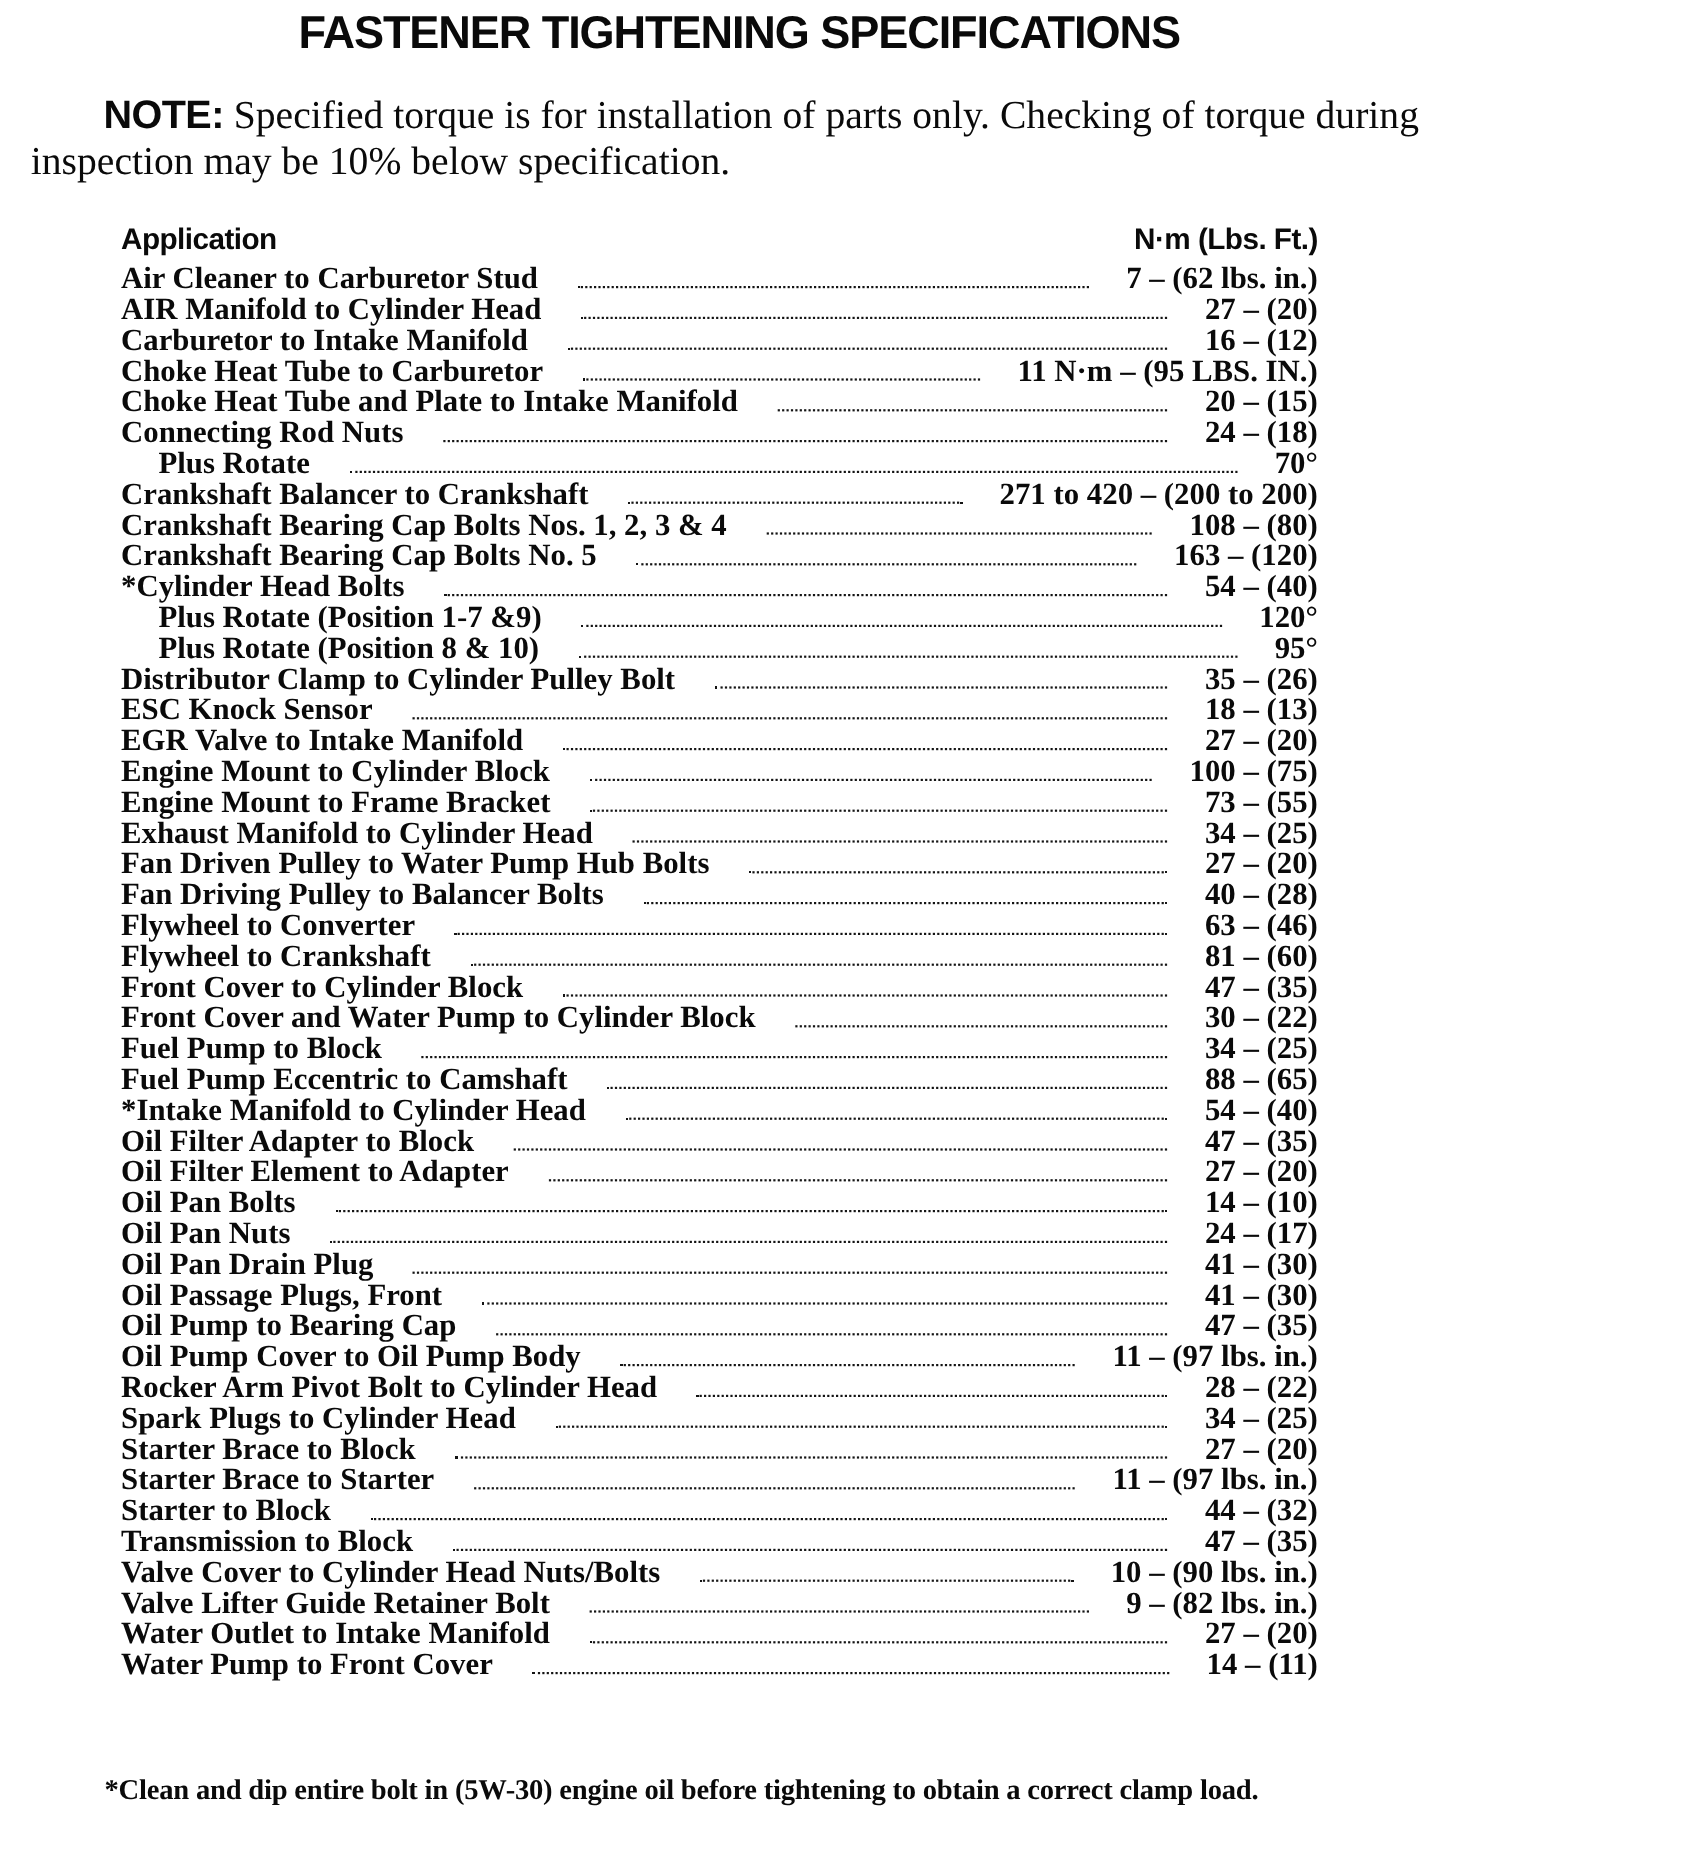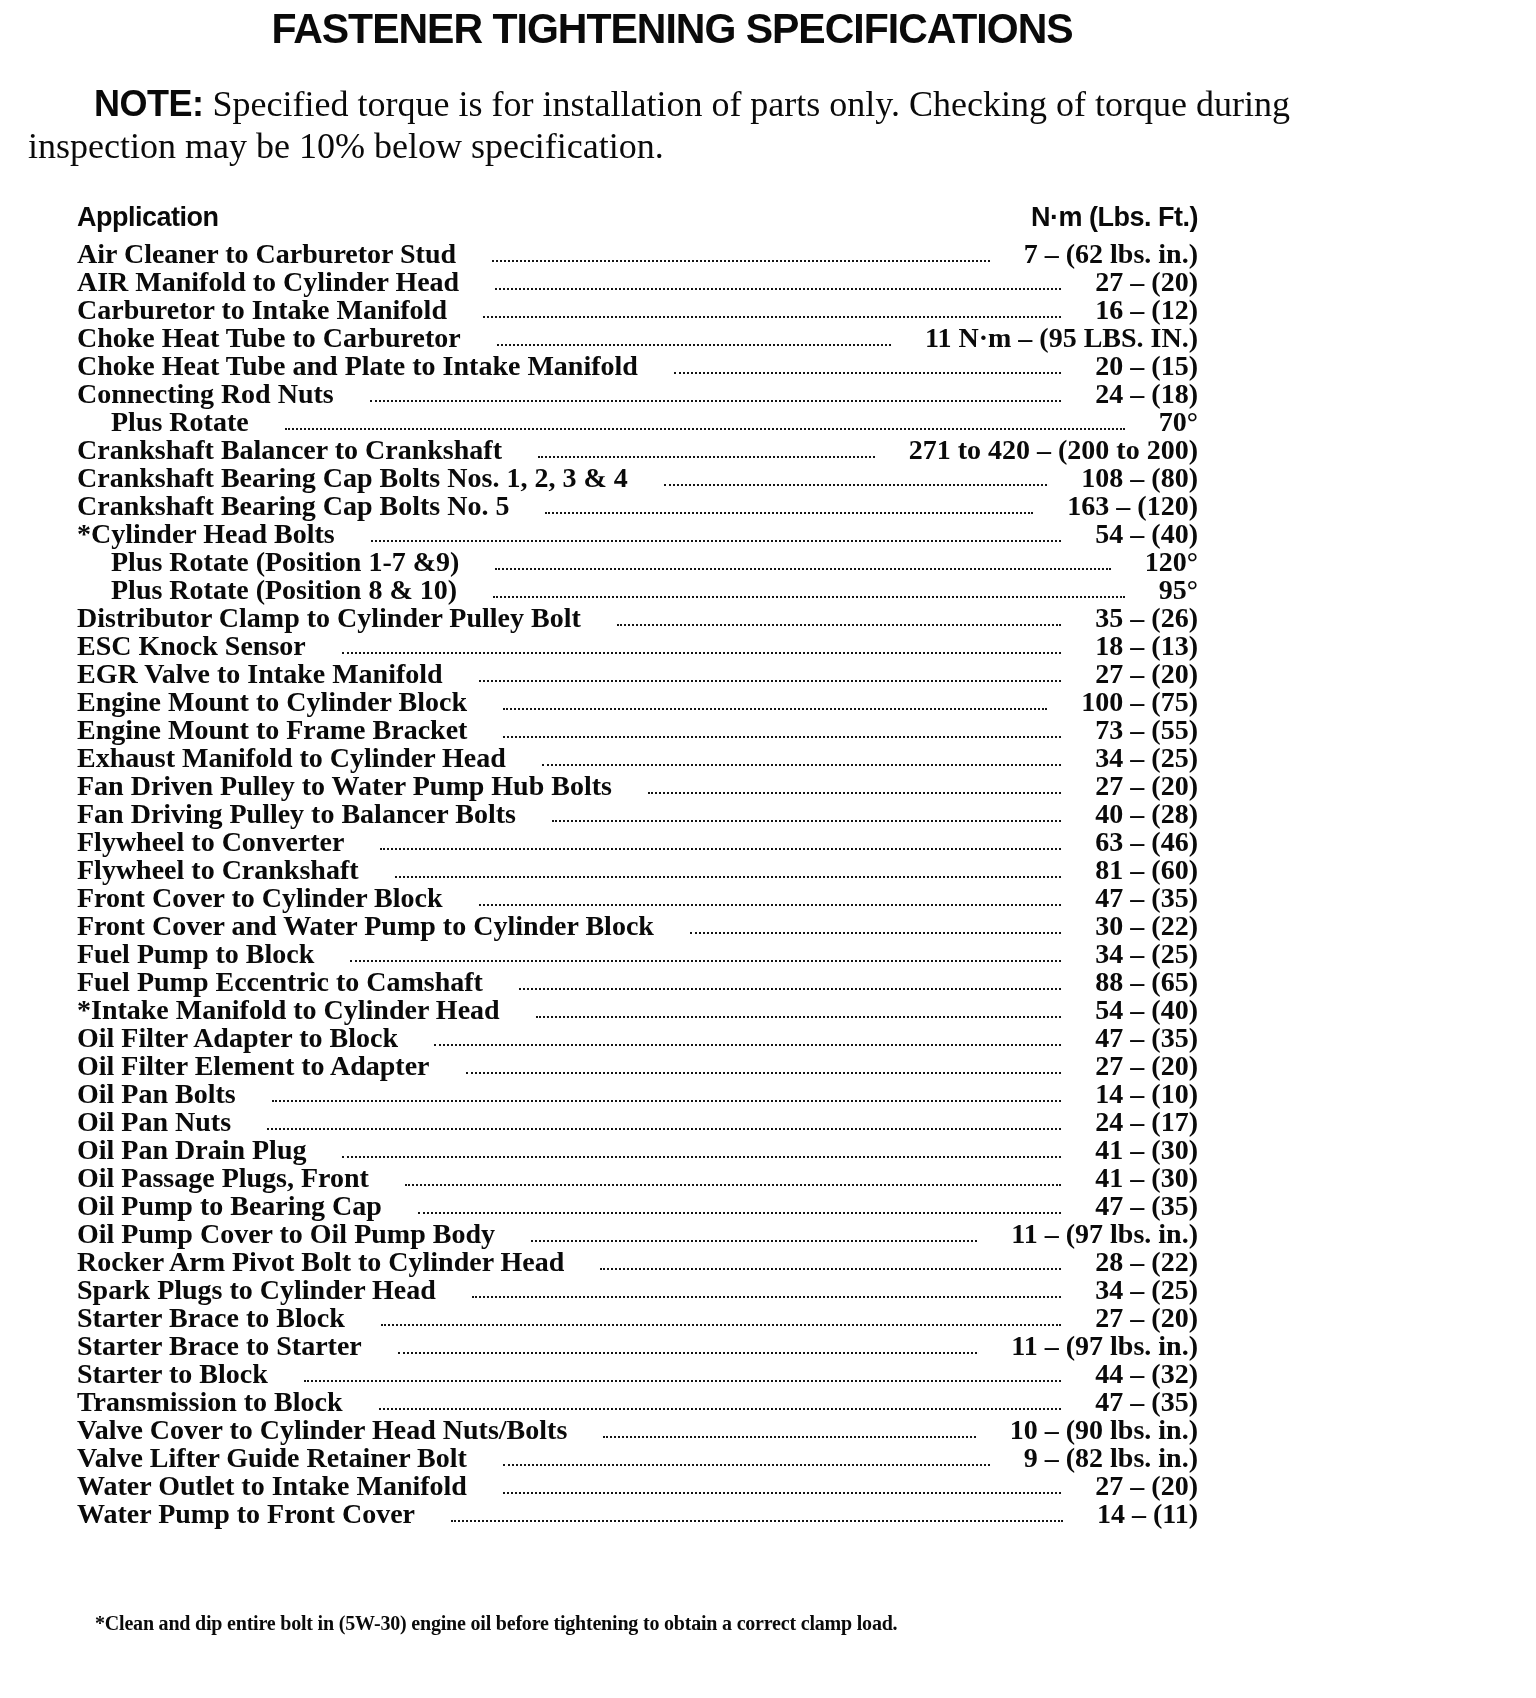--- a/index.html
+++ b/index.html
@@ -27,21 +27,21 @@
     line-height:1.18;
     text-indent:66px;
   }
   .note .note-label{
     font-family:"Liberation Sans", sans-serif;
     font-weight:bold;
     letter-spacing:-0.5px;
   }
 
   .spec-table{
-    margin:34px 146px 0 77px; 
+    margin:34px 146px 0 110px; 
     text-align:right;
   }
   .thead{
     display:flex;
     justify-content:space-between;
     font-family:"Liberation Sans", sans-serif;
     font-weight:bold;
     font-size:27px;
     letter-spacing:-0.5px;
     margin-bottom:7px;
@@ -63,21 +63,21 @@
     border-bottom:2.6px dotted #141414;
     margin:0 10px 6px 12px;
     min-width:20px;
   }
   .row .val{flex:0 0 auto;}
 
   .footnote{
     position:absolute;
     left:95px;
     top:1612px;
-    font-size:20px;
+    font-size:26px;
     font-weight:bold;
     letter-spacing:-0.2px;
   }
 </style>
 </head>
 <body>
 
 <div class="page">
 
   <div class="title">FASTENER TIGHTENING SPECIFICATIONS</div>

